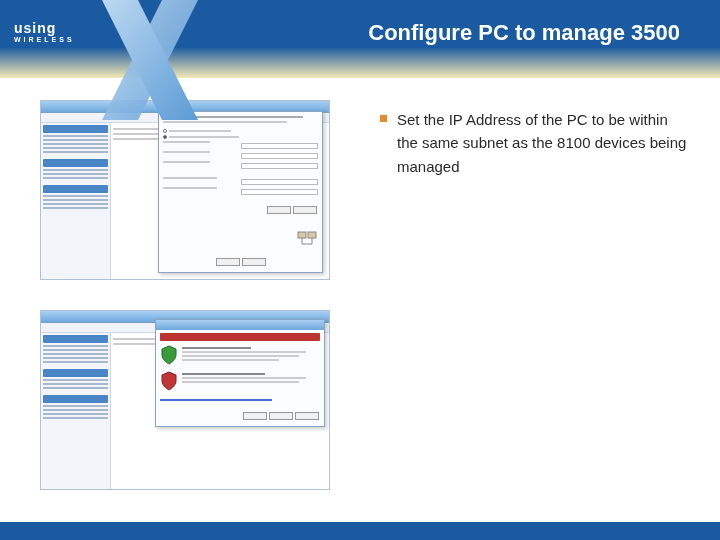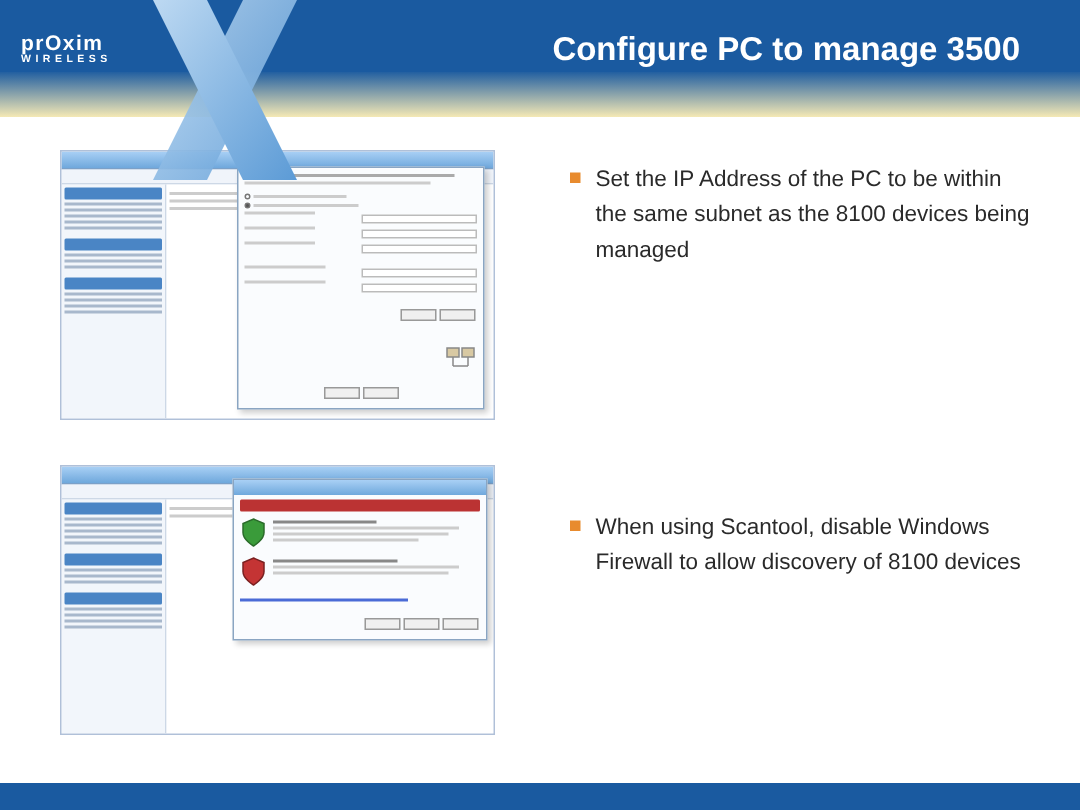--- a/index.html
+++ b/index.html
@@ -178,21 +178,21 @@
     <linearGradient id="g1" x1="0" y1="0" x2="1" y2="1">
       <stop offset="0" stop-color="#bdd9f2"></stop>
       <stop offset="1" stop-color="#5c9bd6"></stop>
     </linearGradient>
   </defs>
   <polygon points="10,0 40,0 90,100 60,100" fill="url(#g1)"></polygon>
   <polygon points="60,0 90,0 40,100 10,100" fill="url(#g1)" opacity="0.9"></polygon>
 </svg>
 
 <div class="logo">
-  <div class="brand">prOxim</div>
+  <div class="brand">using</div>
   <div class="sub">WIRELESS</div>
 </div>
 
 <div class="title">Configure PC to manage 3500</div>
 
 <div class="content">
 
   <div class="row">
     <div class="shot">
       <div class="titlebar"></div>
@@ -321,23 +321,17 @@
           <div style="flex:1">
             <div style="height:2px;background:#888;width:60%;margin:2px 0"></div>
             <div style="height:2px;background:#ccc;width:90%;margin:2px 0"></div>
             <div style="height:2px;background:#ccc;width:85%;margin:2px 0"></div>
           </div>
         </div>
         <div style="height:2px;background:#4a6bd6;width:70%;margin:8px 0 2px 0"></div>
         <div style="text-align:right;margin-top:10px"><span class="btn"></span><span class="btn"></span><span class="btn"></span></div>
       </div>
     </div>
-    <div class="bullets" style="padding-top:30px">
-      <div class="bullet">
-        <div class="sq"></div>
-        <div>When using Scantool, disable Windows Firewall to allow discovery of 8100 devices</div>
-      </div>
-    </div>
   </div>
 
 </div>
 
 <div class="footer"></div>
 
 </body></html>

